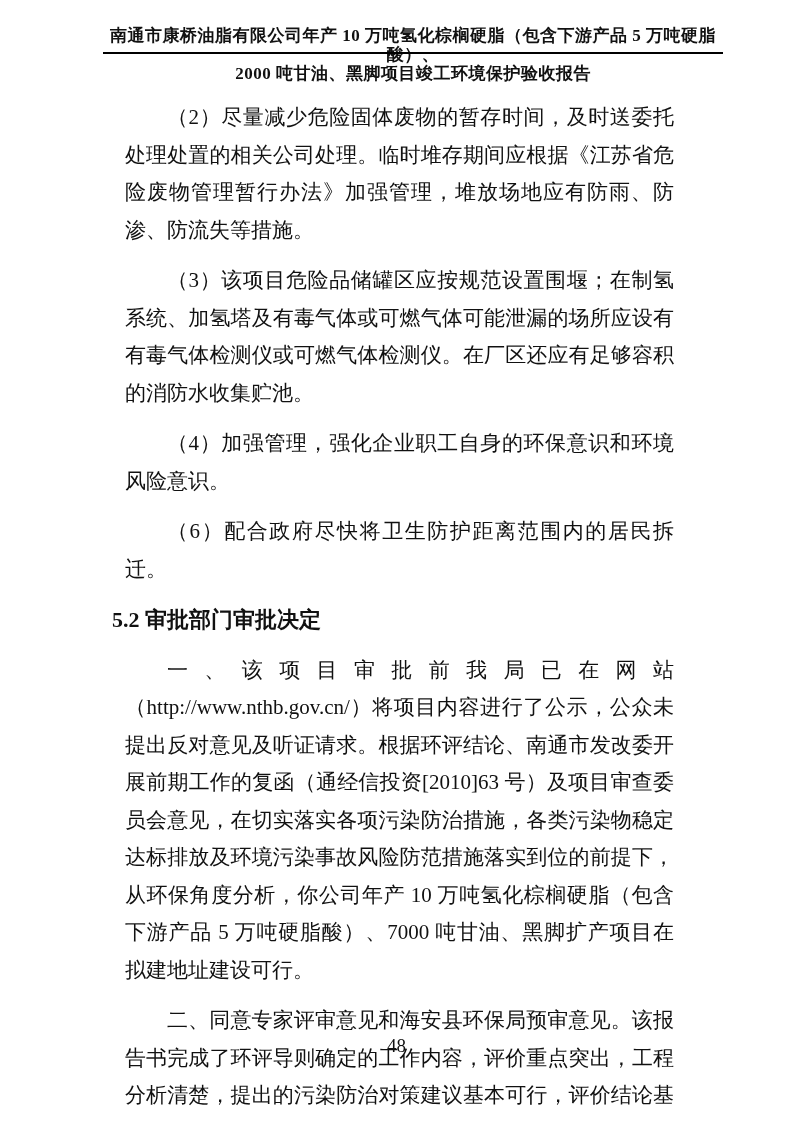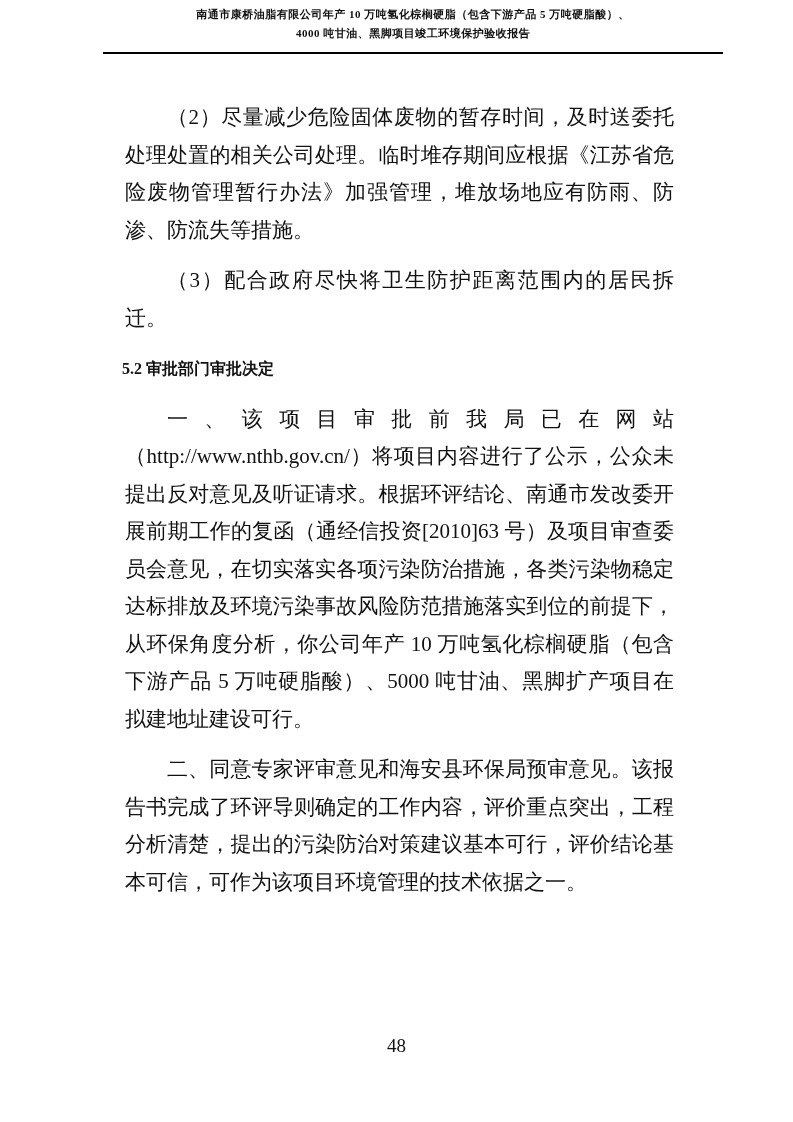--- a/index.html
+++ b/index.html
@@ -8,26 +8,26 @@
     width: 793px;
     height: 1122px;
     background: #ffffff;
     font-family: "Liberation Serif", "DejaVu Serif", serif;
     color: #111111;
     overflow: hidden;
     box-sizing: border-box;
   }
   .doc-header {
     position: absolute;
-    top: 5px;
+    top: 26px;
     left: 103px;
     width: 620px;
     text-align: center;
     font-weight: 700;
-    font-size: 11px;
+    font-size: 17px;
     line-height: 19px;
     letter-spacing: 0.5px;
   }
   .header-rule {
     position: absolute;
     top: 52px;
     left: 103px;
     width: 620px;
     height: 0;
     border-top: 2px solid #000000;
@@ -40,22 +40,22 @@
     font-size: 21px;
     line-height: 37.5px;
     text-align: justify;
     text-justify: inter-ideograph;
   }
   .doc-body p {
     margin: 13px;
     text-indent: 2em;
   }
   .doc-body h2 {
-    margin: 10px;
-    font-size: 16px;
+    margin: 0;
+    font-size: 22px;
     font-weight: 700;
     line-height: 37.5px;
     text-indent: 0;
     text-align: left;
   }
   .doc-footer {
     position: absolute;
     top: 1035px;
     left: 0;
     width: 100%;
@@ -64,32 +64,34 @@
     color: #111111;
   }
 </style>
 </head>
 <body>
 
 <div class="page">
 
   <header class="doc-header">
     <div>南通市康桥油脂有限公司年产 10 万吨氢化棕榈硬脂（包含下游产品 5 万吨硬脂酸）、</div>
-    <div>4000 吨甘油、黑脚项目竣工环境保护验收报告</div>
+    <div>2000 吨甘油、黑脚项目竣工环境保护验收报告</div>
   </header>
 
   <div class="header-rule"></div>
 
   <main class="doc-body">
     <p>（2）尽量减少危险固体废物的暂存时间，及时送委托处理处置的相关公司处理。临时堆存期间应根据《江苏省危险废物管理暂行办法》加强管理，堆放场地应有防雨、防渗、防流失等措施。</p>
-    <p>（3）配合政府尽快将卫生防护距离范围内的居民拆迁。</p>
+    <p>（3）该项目危险品储罐区应按规范设置围堰；在制氢系统、加氢塔及有毒气体或可燃气体可能泄漏的场所应设有有毒气体检测仪或可燃气体检测仪。在厂区还应有足够容积的消防水收集贮池。</p>
+    <p>（4）加强管理，强化企业职工自身的环保意识和环境风险意识。</p>
+    <p>（6）配合政府尽快将卫生防护距离范围内的居民拆迁。</p>
 
     <h2>5.2 审批部门审批决定</h2>
 
-    <p>一、该项目审批前我局已在网站（http://www.nthb.gov.cn/）将项目内容进行了公示，公众未提出反对意见及听证请求。根据环评结论、南通市发改委开展前期工作的复函（通经信投资[2010]63 号）及项目审查委员会意见，在切实落实各项污染防治措施，各类污染物稳定达标排放及环境污染事故风险防范措施落实到位的前提下，从环保角度分析，你公司年产 10 万吨氢化棕榈硬脂（包含下游产品 5 万吨硬脂酸）、5000 吨甘油、黑脚扩产项目在拟建地址建设可行。</p>
+    <p>一、该项目审批前我局已在网站（http://www.nthb.gov.cn/）将项目内容进行了公示，公众未提出反对意见及听证请求。根据环评结论、南通市发改委开展前期工作的复函（通经信投资[2010]63 号）及项目审查委员会意见，在切实落实各项污染防治措施，各类污染物稳定达标排放及环境污染事故风险防范措施落实到位的前提下，从环保角度分析，你公司年产 10 万吨氢化棕榈硬脂（包含下游产品 5 万吨硬脂酸）、7000 吨甘油、黑脚扩产项目在拟建地址建设可行。</p>
     <p>二、同意专家评审意见和海安县环保局预审意见。该报告书完成了环评导则确定的工作内容，评价重点突出，工程分析清楚，提出的污染防治对策建议基本可行，评价结论基本可信，可作为该项目环境管理的技术依据之一。</p>
   </main>
 
   <footer class="doc-footer">
     <span>48</span>
   </footer>
 
 </div>
 
 </body></html>

